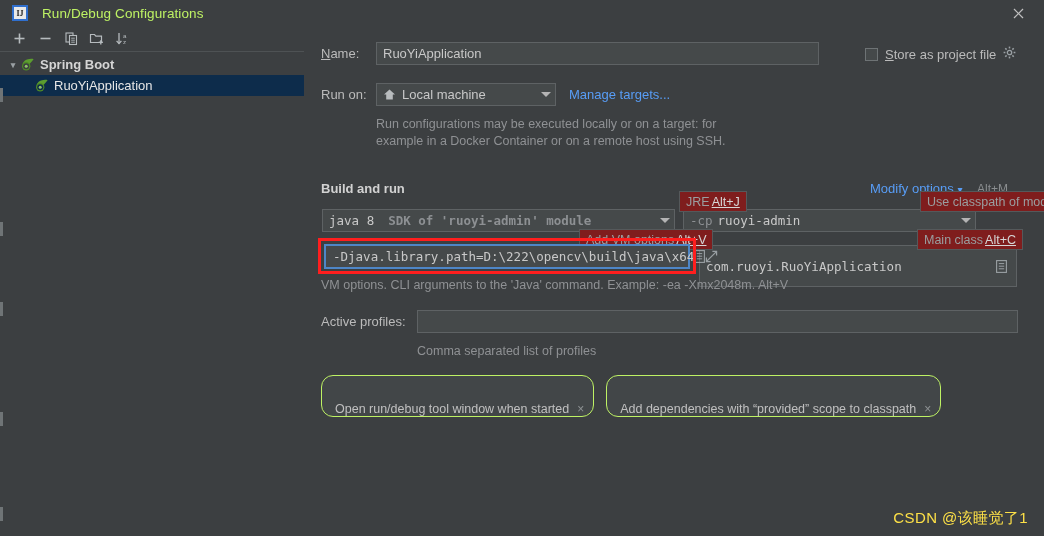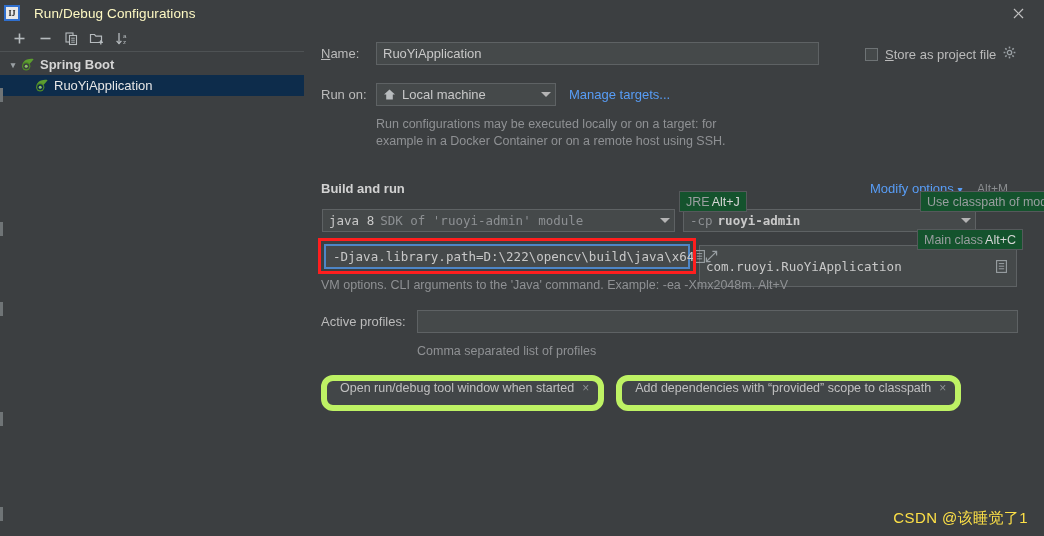--- a/index.html
+++ b/index.html
@@ -28,36 +28,36 @@
   .titlebar {
     position: absolute;
     left: 0; top: 0;
     width: 1044px; height: 26px;
     background: #3c3f41;
     display: flex;
     align-items: center;
   }
   .ij-logo {
     width: 16px; height: 16px;
-    margin-left: 4px;
+    margin-left: 12px;
     border: 2px solid #2f6fce;
     background: #e8e8e8;
     color: #1c1c1c;
     font-size: 8px;
     font-weight: bold;
     font-family: "Liberation Serif", serif;
     display: flex;
     align-items: center;
     justify-content: center;
     box-sizing: border-box;
   }
   .title-text {
     margin-left: 14px;
     font-size: 13.5px;
-    color: #fef9c3;
+    color: #bef264;
     letter-spacing: 0.1px;
   }
   .win-close {
     position: absolute;
     right: 8px; top: 0;
     width: 36px; height: 26px;
     display: flex;
     align-items: center;
     justify-content: center;
     color: #c0c0c0;
@@ -220,36 +220,37 @@
   .gear {
     margin-left: 7px;
     color: #9aa0a4;
     font-size: 13px;
     cursor: pointer;
   }
 
   
   .tip {
     position: absolute;
-    background: #14532d;
+    background: #7f1d1d;
     border: 1px solid #55595b;
     color: #9a9ea0;
     font-size: 12.5px;
     height: 21px;
     display: flex;
     align-items: center;
     padding: 0 6px;
     box-sizing: border-box;
     white-space: nowrap;
     z-index: 12;
   }
   .tip b {
     color: #d6d6d6;
     font-weight: normal;
     margin-left: 2px;
+    text-decoration: underline;
   }
 
   
   .redbox {
     position: absolute;
     border: 3px solid #ff1e1e;
     box-sizing: border-box;
     z-index: 20;
     pointer-events: none;
   }
@@ -282,28 +283,28 @@
     width: 17px; height: 19px;
     display: flex;
     align-items: center;
     justify-content: center;
     cursor: pointer;
     color: #9aa0a4;
   }
 
   .chip {
     height: 24px;
-    border: 6px solid #bef264;
+    border: 1px solid #bef264;
     border-radius: 12px;
     background: #424648;
     color: #c0c0c0;
     font-size: 12.5px;
     display: inline-flex;
-    align-items: flex-start;
-    padding: 0 9px 0 13px;
+    align-items: flex-end;
+    padding: 16px 9px 0 13px;
     cursor: pointer;
     white-space: nowrap;
   }
   .chip .x {
     margin-left: 8px;
     color: #8e9294;
     font-size: 12px;
     cursor: pointer;
   }
 
@@ -464,30 +465,34 @@
       <b>Alt+J</b>
     </div>
 
     <div class="tip" style="left:616px; top:165px;">
       <span>Use classpath of module</span>
 
     </div>
 
     <div class="combofield" style="position:absolute; left:18px; top:183px; width:353px;">
       <span class="mono bright">java 8</span>
-      <span class="mono dim" style="margin-left:6px;">SDK of 'ruoyi-admin' module</span>
+      <span class="mono dim" style="margin-left:14px;font-weight:bold;">SDK of 'ruoyi-admin' module</span>
       <span class="arrow-dn"></span>
     </div>
 
     <div class="combofield" style="position:absolute; left:379px; top:183px; width:293px;">
       <span class="mono dim">-cp</span>
-      <span class="mono bright" style="margin-left:5px;font-weight:bold;">ruoyi-admin</span>
+      <span class="mono bright" style="margin-left:5px;">ruoyi-admin</span>
       <span class="arrow-dn"></span>
     </div>
 
+    <div class="tip" style="left:275px; top:203px;">
+      <span>Add VM options</span>
+      <b>Alt+V</b>
+    </div>
 
     <div class="tip" style="left:613px; top:203px;">
       <span>Main class</span>
       <b>Alt+C</b>
     </div>
 
     <div class="vmfield" style="left:20px; top:218px; width:366px;">
       <span class="vmtext">-Djava.library.path=D:\222\opencv\build\java\x64</span>
       <span class="ficon" style="margin-left:auto;">
         <svg width="11" height="13" viewBox="0 0 11 13">

